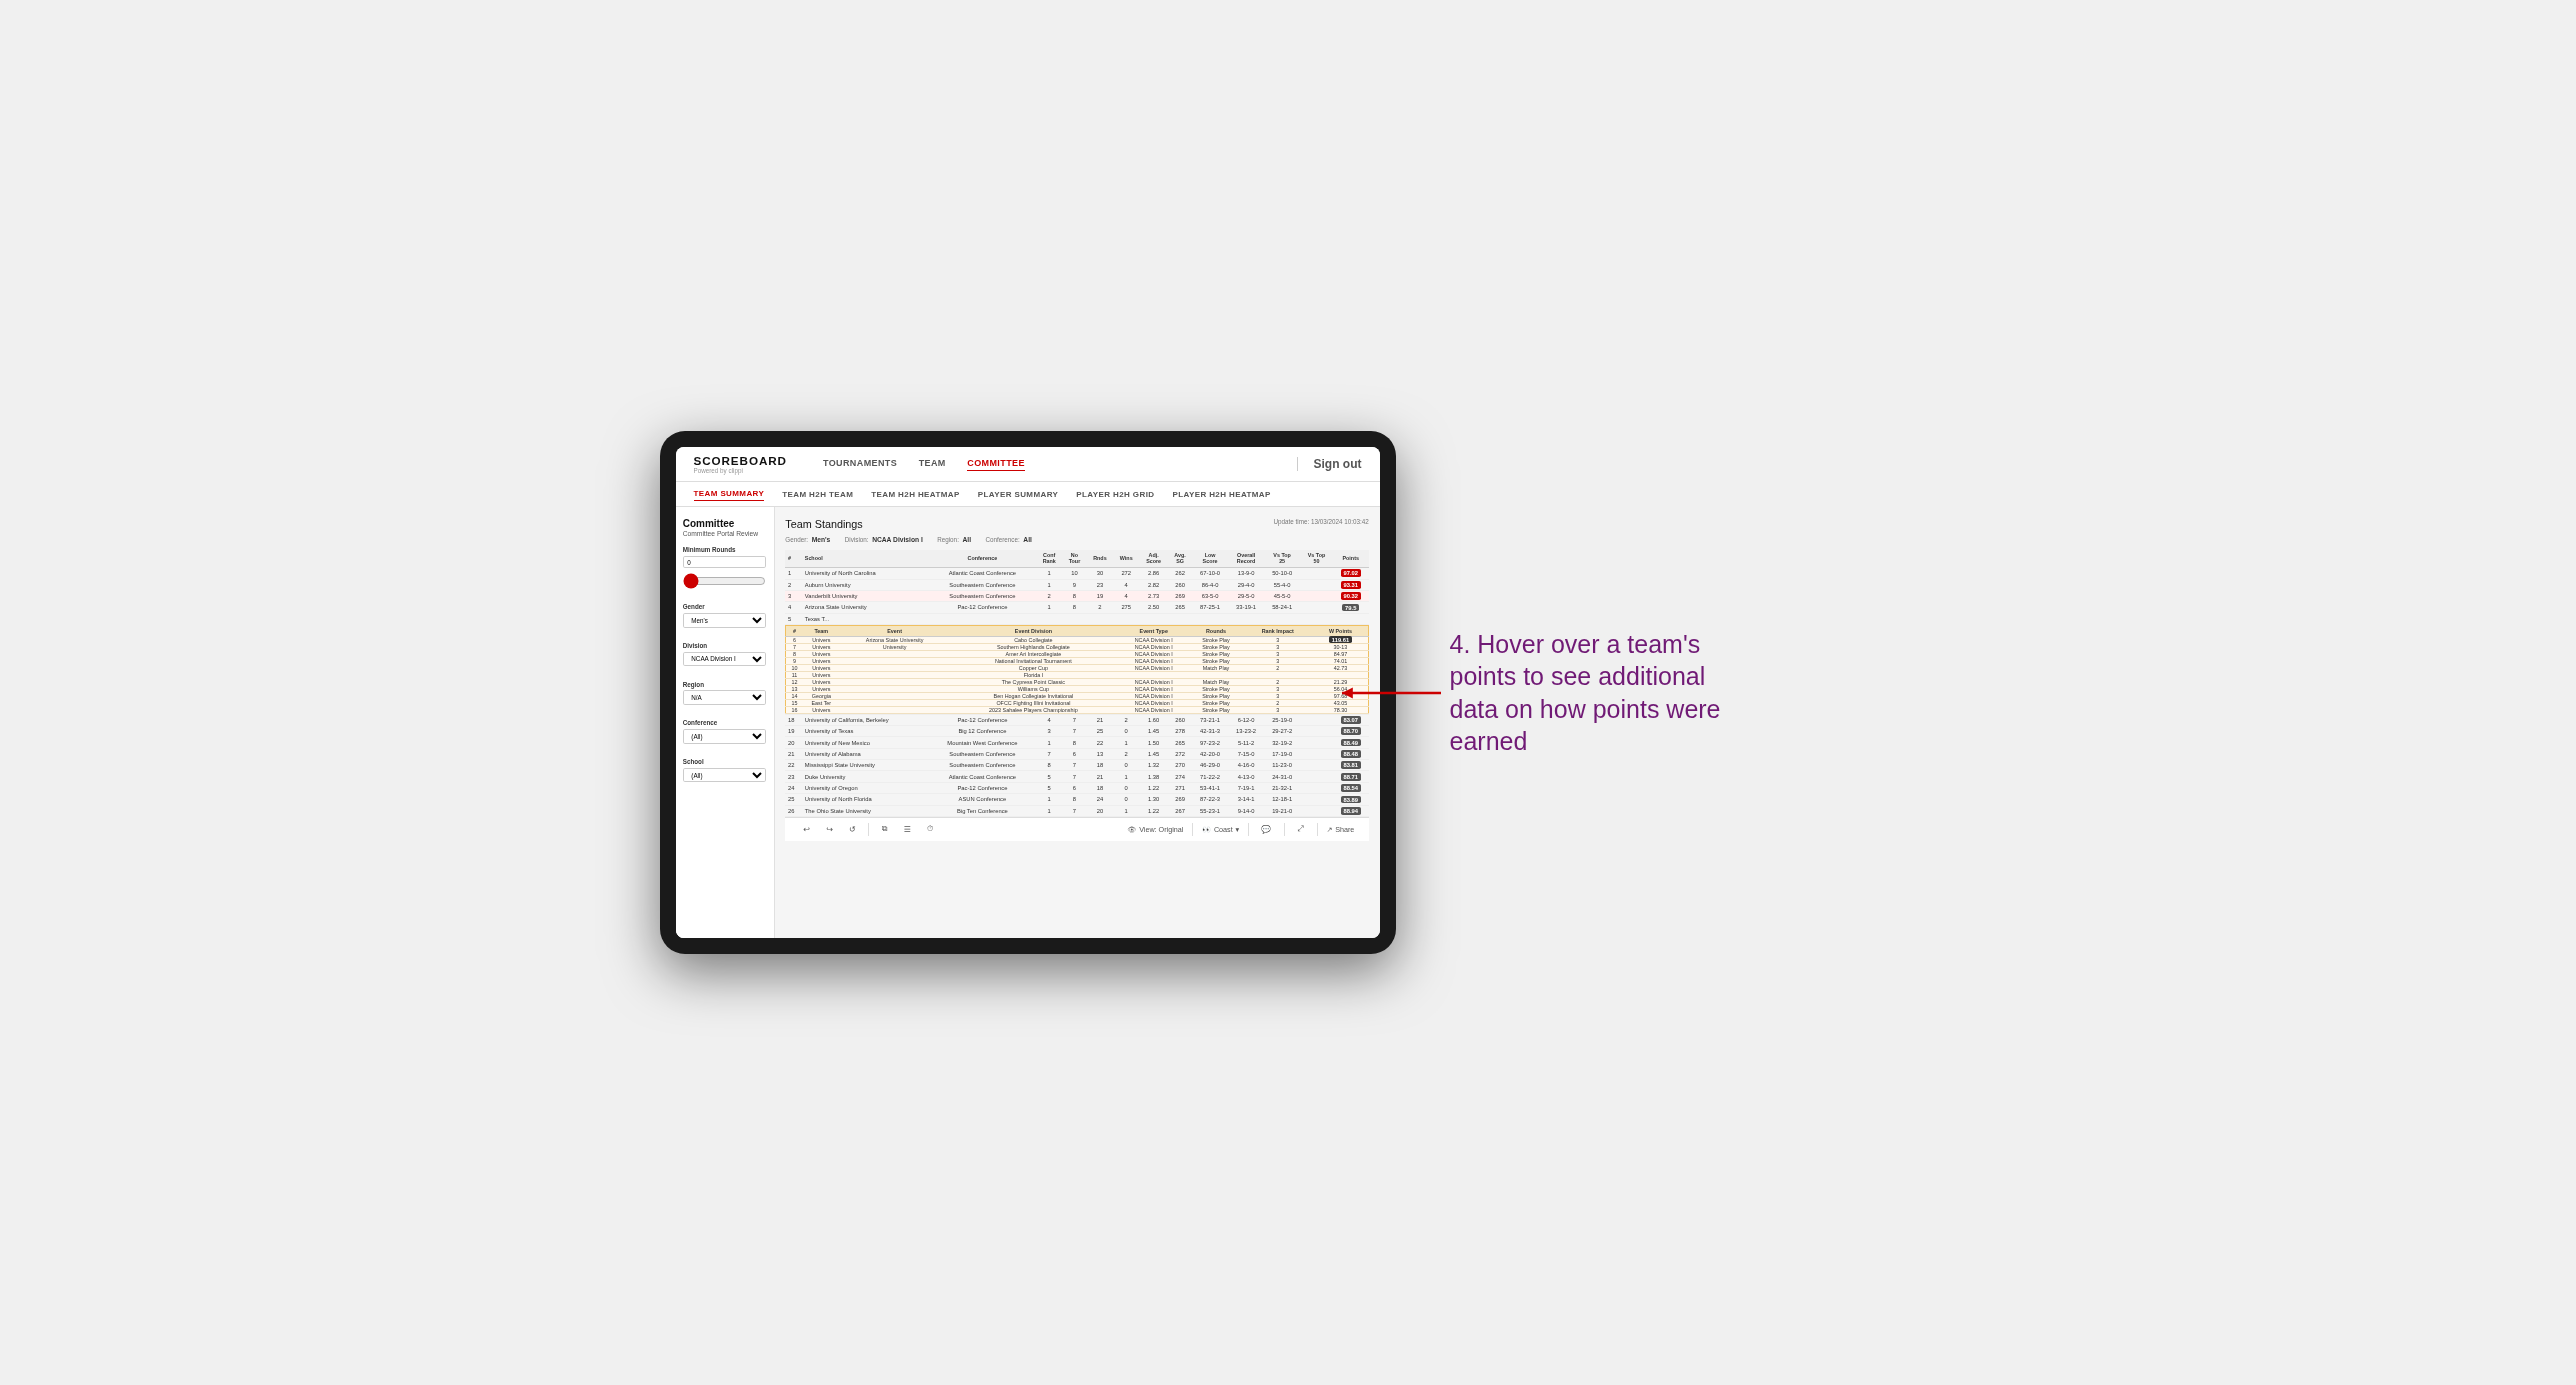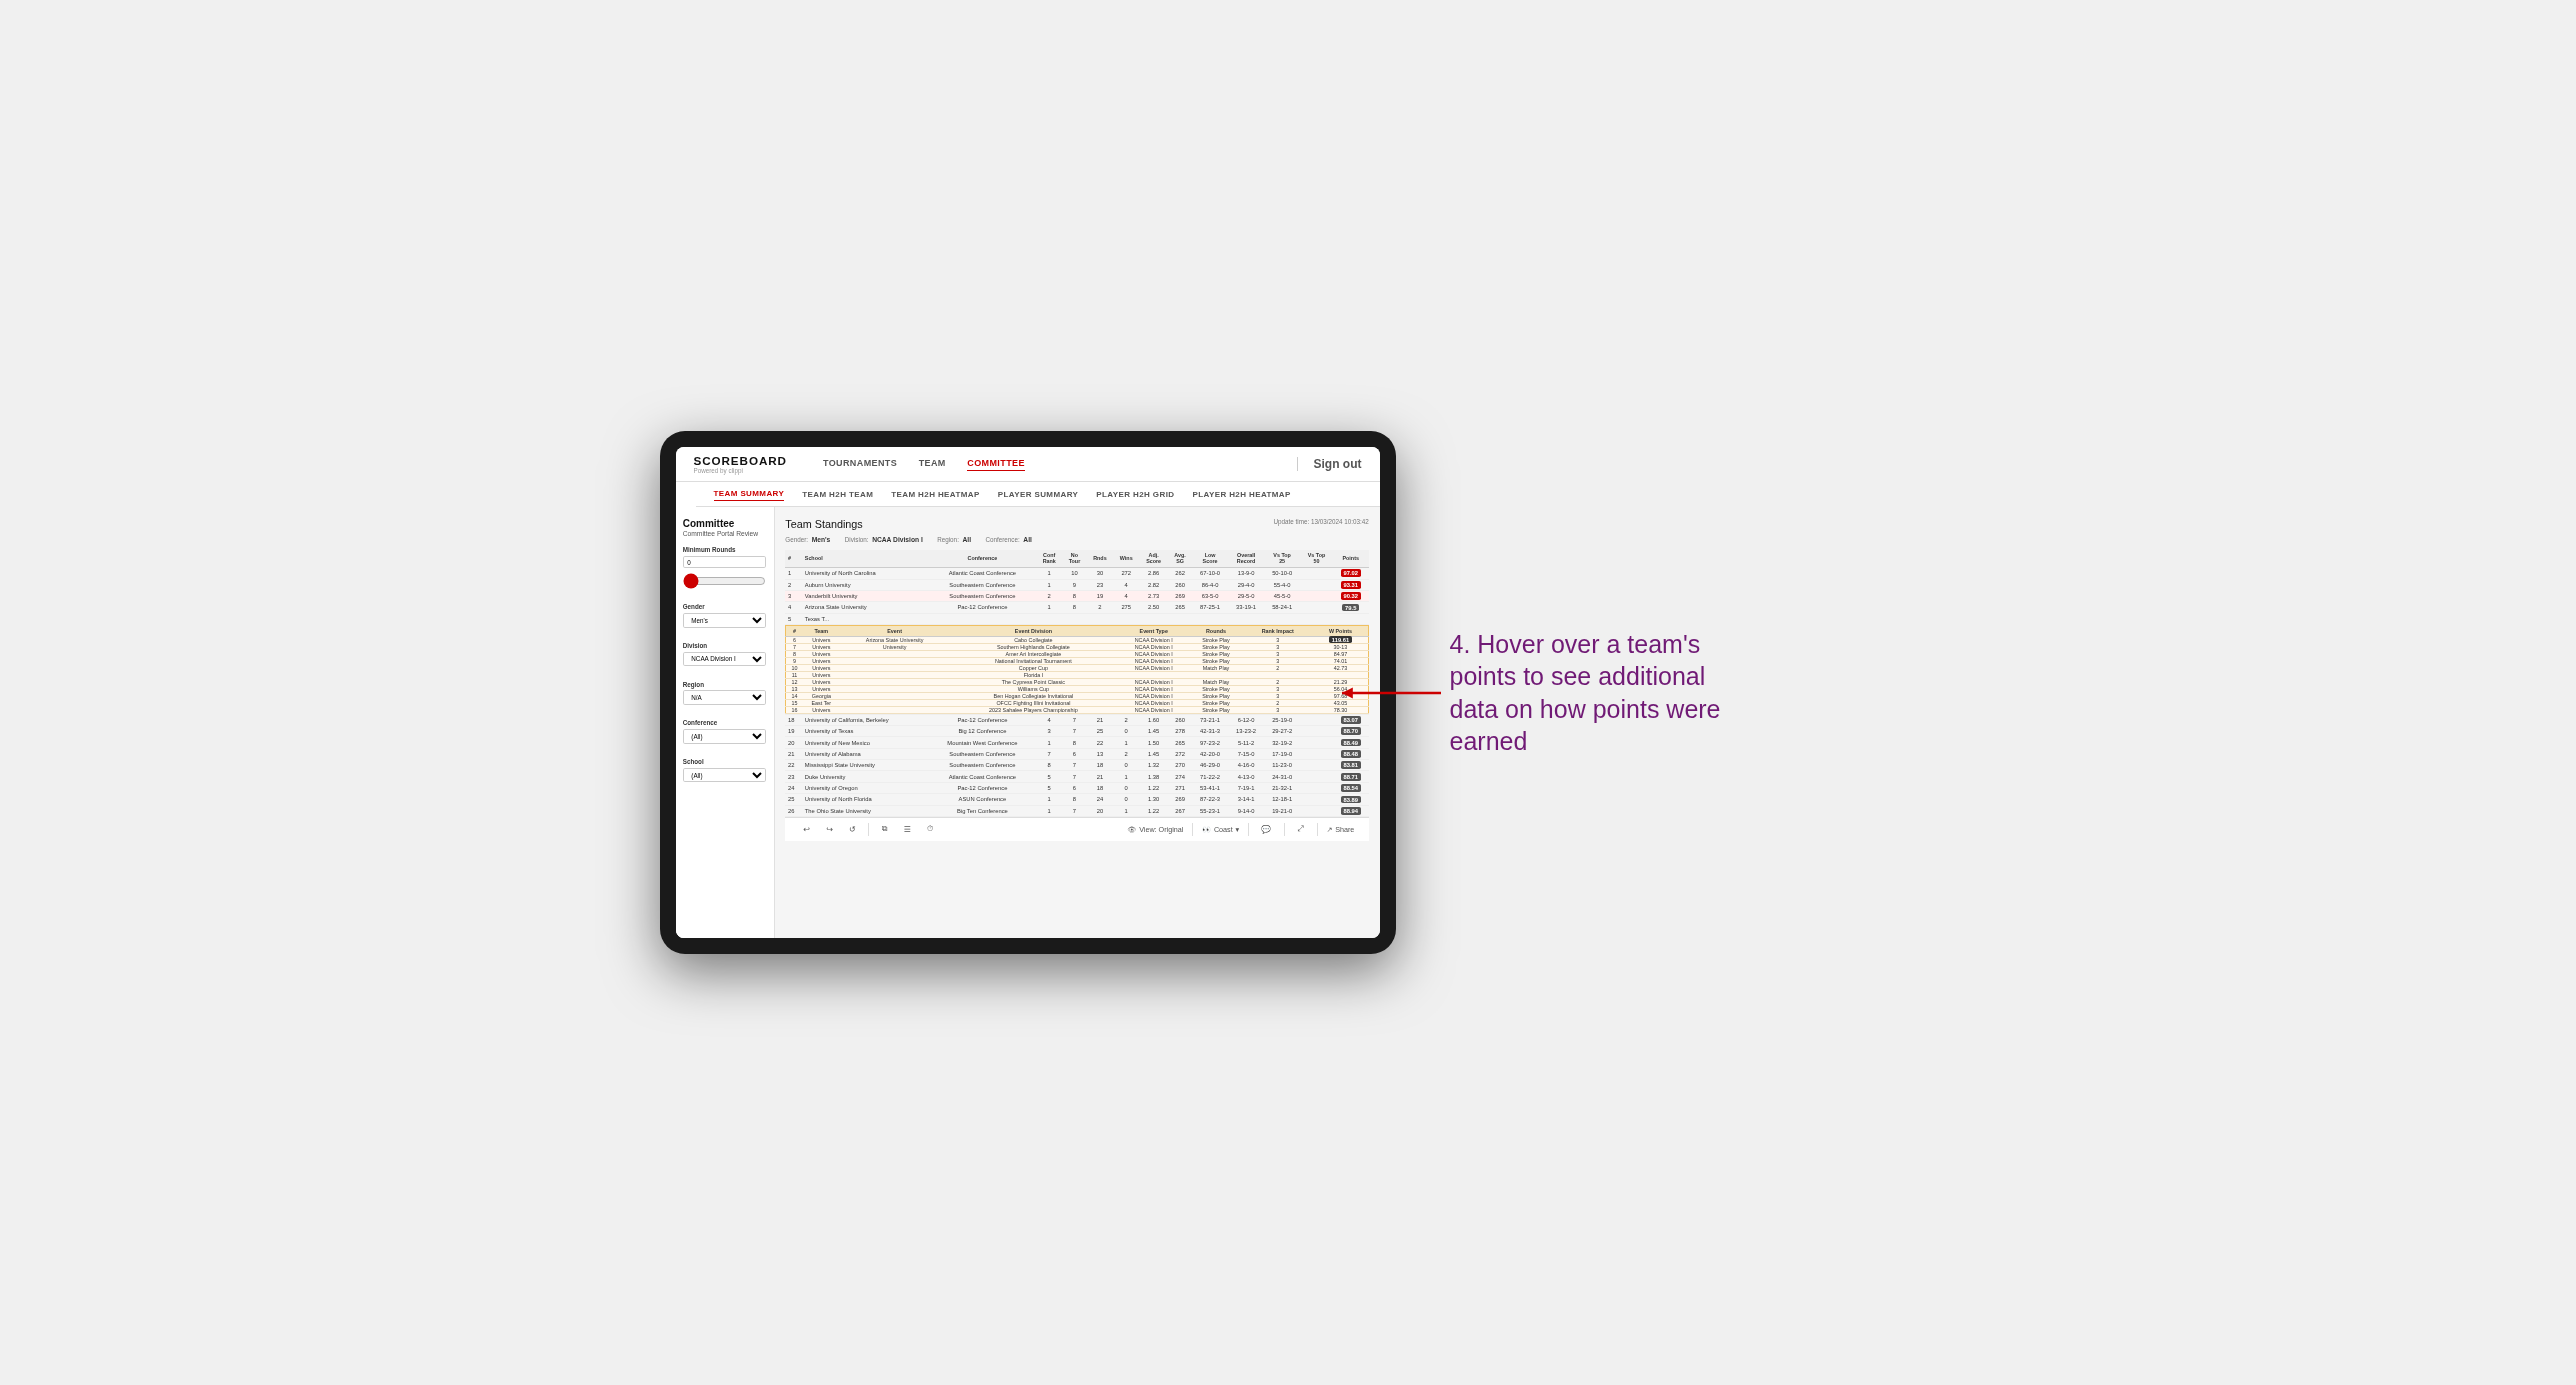--- a/index.html
+++ b/index.html
@@ -84,21 +84,20 @@
       font-weight: bold;
     }
     
     .sub-nav {
       background: #fff;
       border-bottom: 0.9px solid #ddd;
       display: flex;
       align-items: center;
       padding: 5.4px 18px;
       gap: 18px;
-      margin-left: 20px;
     }
     .sub-nav-link {
       font-size: 8px;
       font-weight: 600;
       color: #555;
       letter-spacing: 0.4px;
       cursor: pointer;
       padding: 1.8px 0;
     }
     .sub-nav-link.active {

